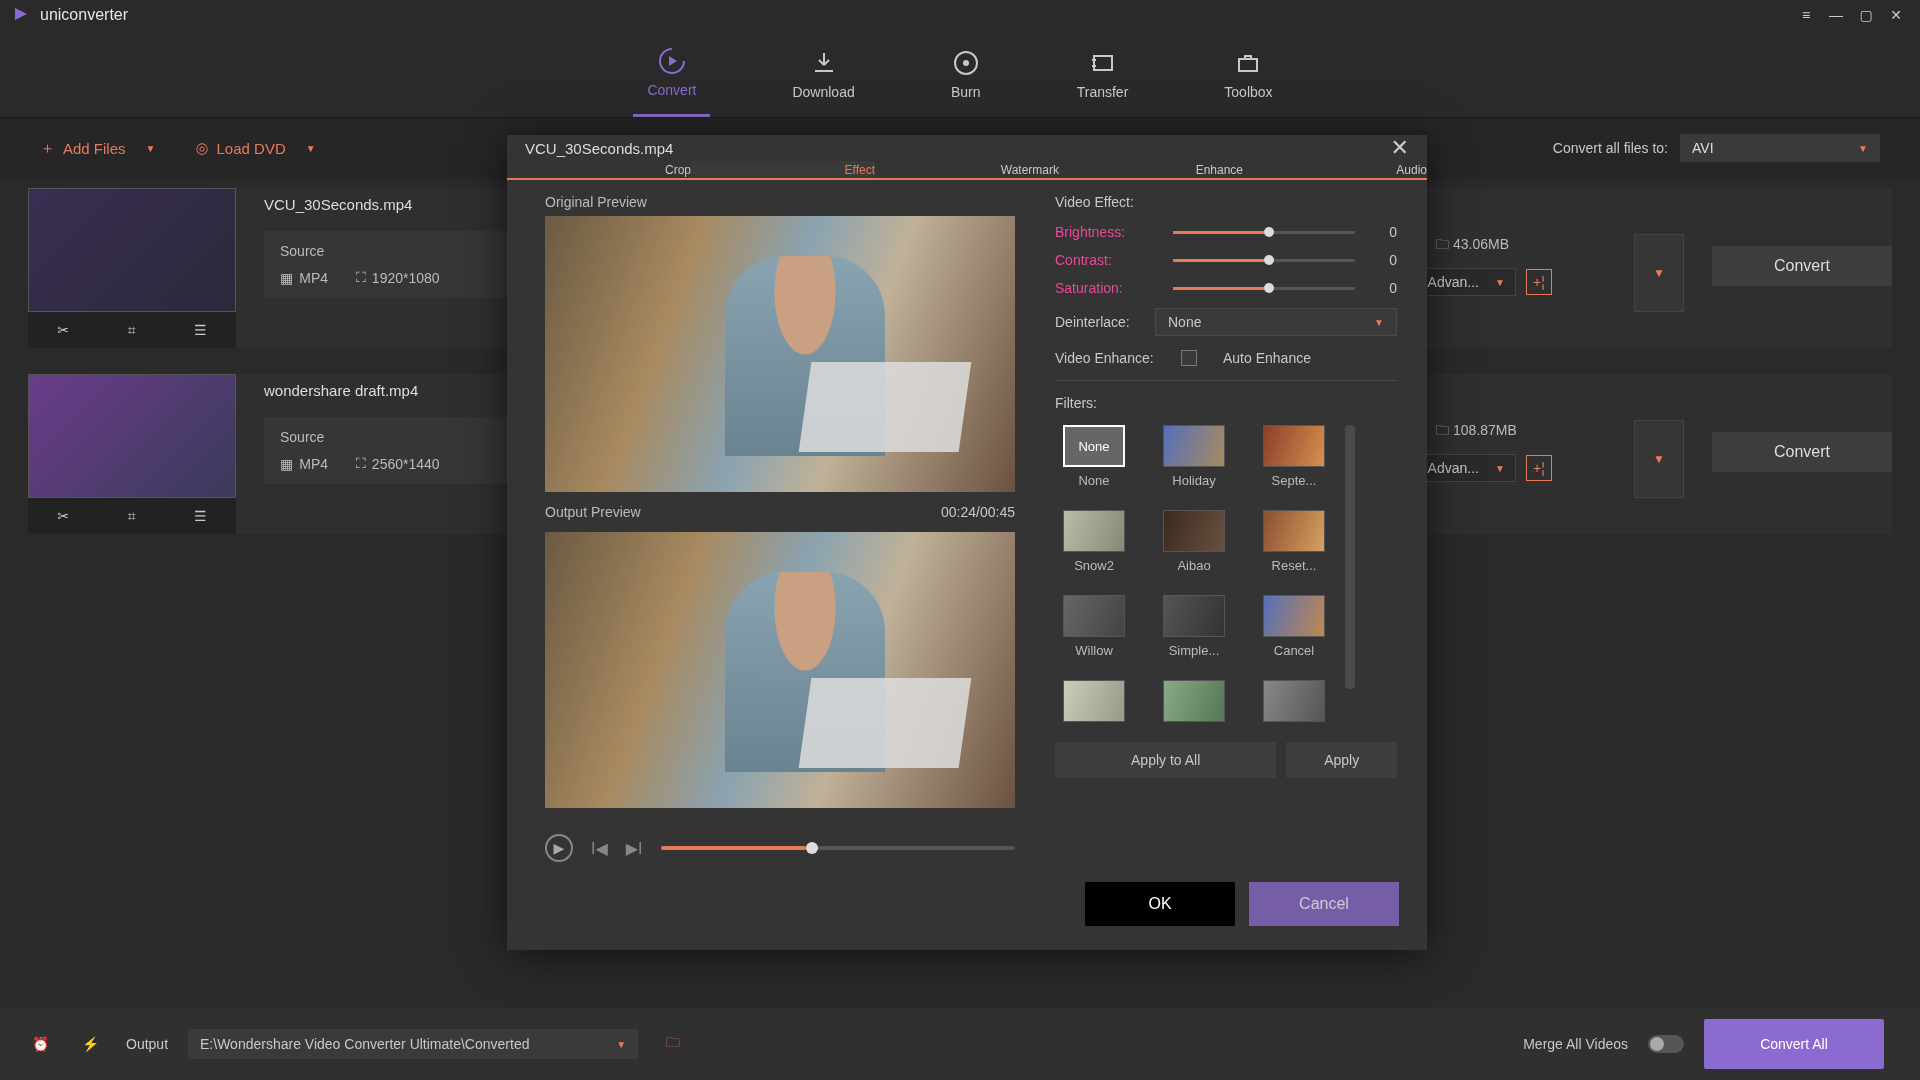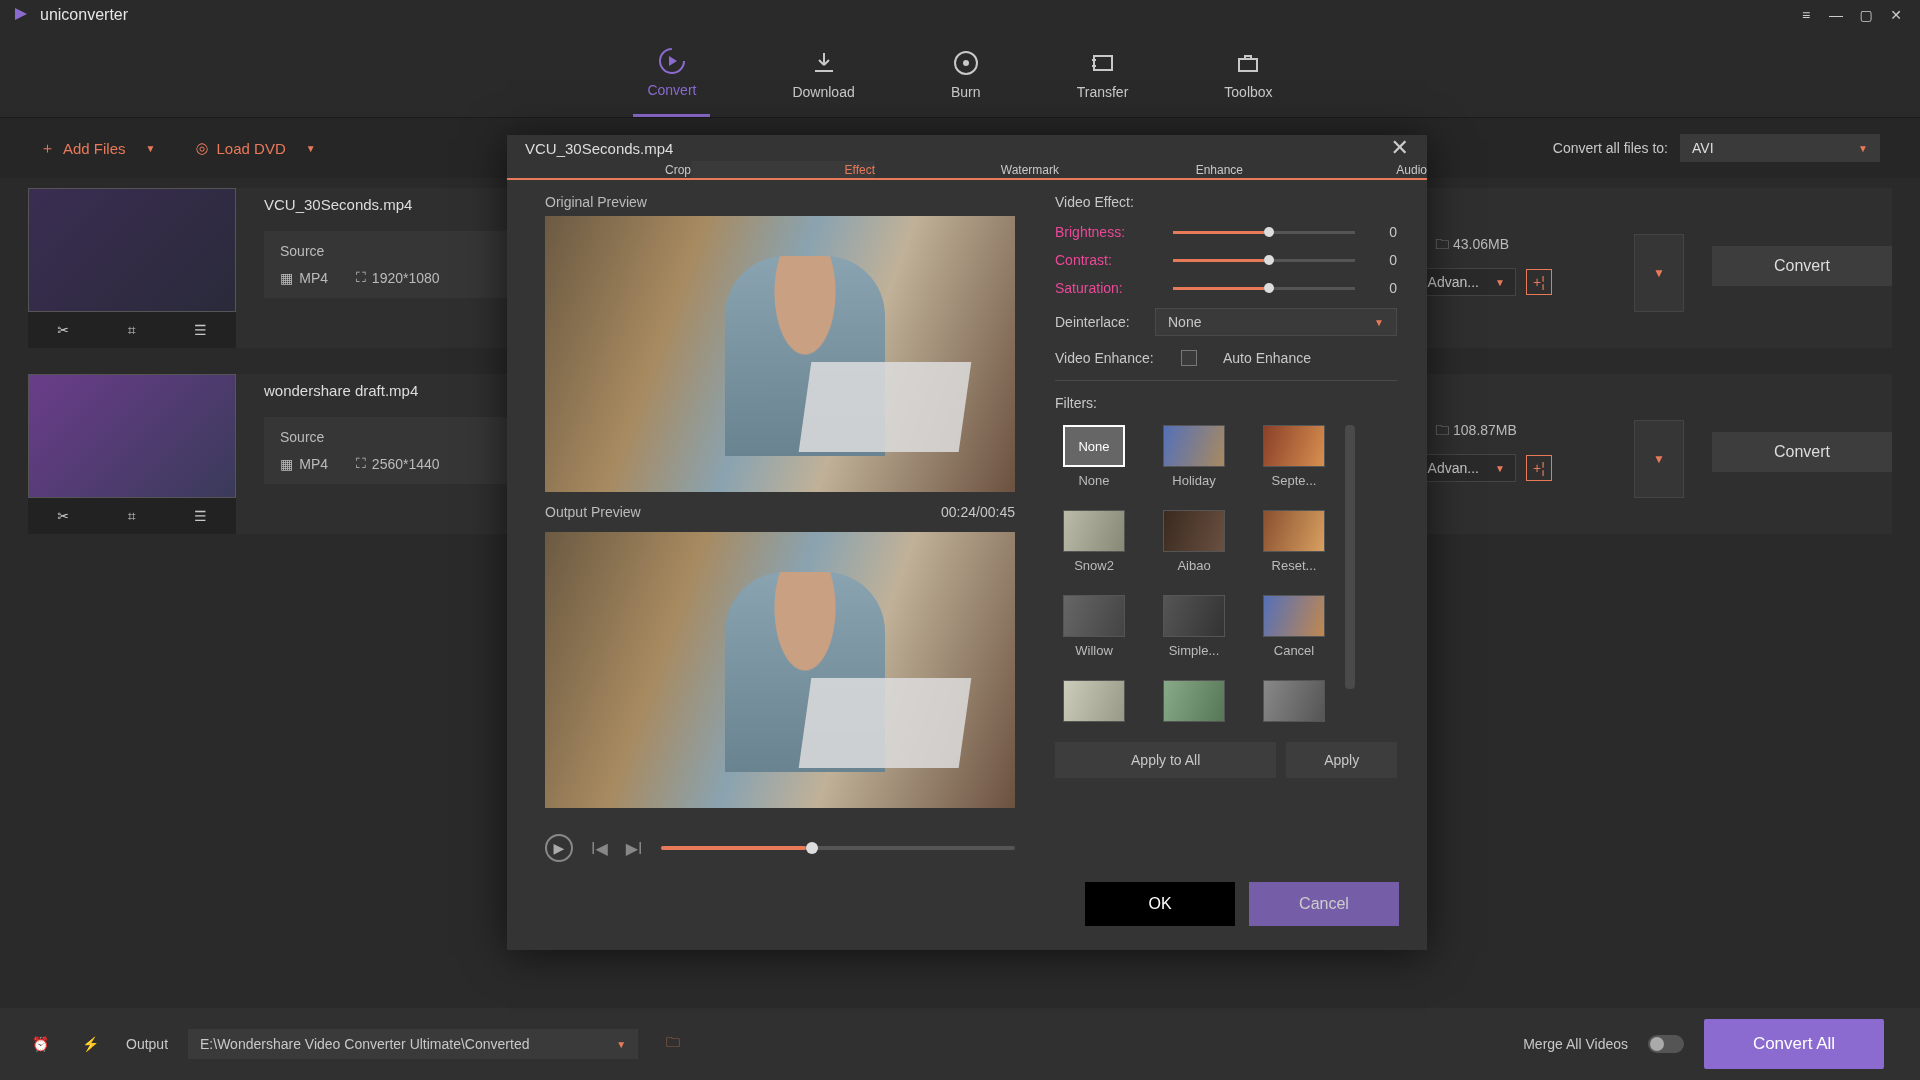--- a/index.html
+++ b/index.html
@@ -52,21 +52,21 @@
 .conv-btn { width:180px; height:40px; background:#3d3d3d; color:#ddd; display:flex; align-items:center; justify-content:center; margin-top:58px; font-size:16px; }
 
 
 .bottombar { position:absolute; bottom:0; left:0; right:0; height:72px; background:#303030; display:flex; align-items:center; padding:0 36px 0 26px; gap:20px; }
 .bb-icon { width:30px; height:30px; display:flex; align-items:center; justify-content:center; color:#888; }
 .bb-icon.bolt { color:#e87a5a; }
 .out-dd { width:450px; height:30px; background:#3a3a3a; display:flex; align-items:center; padding:0 12px; color:#c8c8c8; }
 .out-dd .carrot { margin-left:auto; color:#e87a5a; font-size:10px; }
 .toggle { width:36px; height:18px; border-radius:10px; background:#555; position:relative; }
 .toggle .knob { width:14px; height:14px; border-radius:50%; background:#aaa; position:absolute; top:2px; left:2px; }
-.convert-all { width:180px; height:50px; background:#8b6bcf; color:#fff; display:flex; align-items:center; justify-content:center; font-size:17px; border-radius:2px; }
+.convert-all { width:180px; height:50px; background:#8b6bcf; color:#fff; display:flex; align-items:center; justify-content:center; font-size:14px; border-radius:2px; }
 
 
 .dialog { position:absolute; top:135px; left:507px; width:920px; height:815px; background:#343434; box-shadow:0 4px 40px rgba(0,0,0,0.6); display:flex; flex-direction:column; }
 .dlg-title { height:46px; display:flex; align-items:center; padding:0 18px; color:#ddd; font-size:15px; }
 .dlg-title .spacer { flex:1; }
 .close-x { font-size:22px; color:#ccc; }
 .dlg-tabs { height:46px; display:flex; border-bottom:2px solid #e87a5a; }
 .dlg-tab { flex:1; display:flex; align-items:center; justify-content:flex-end; color:#c8c8c8; font-size:12px; }
 .dlg-tab.active { color:#e87a5a; background:#3a3a3a; }
 .dlg-body { flex:1; display:flex; padding:14px 18px 0 38px; gap:40px; }

